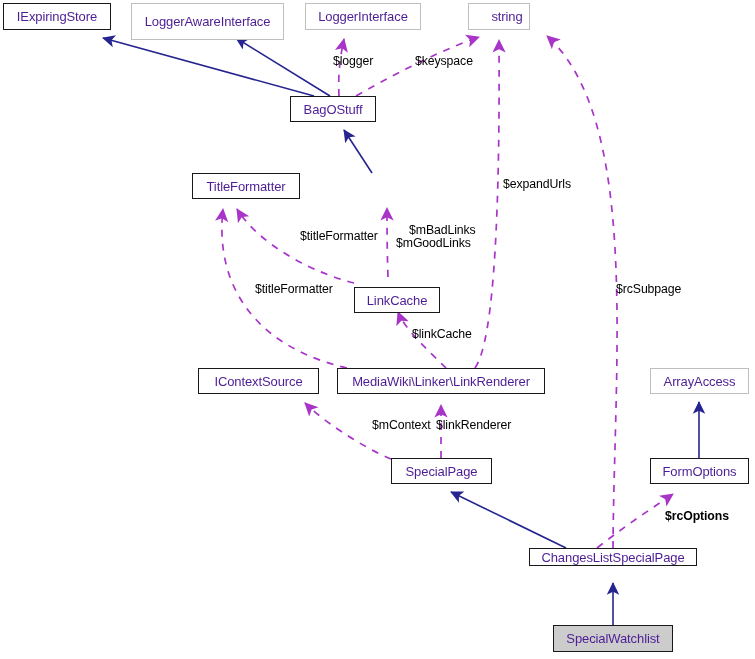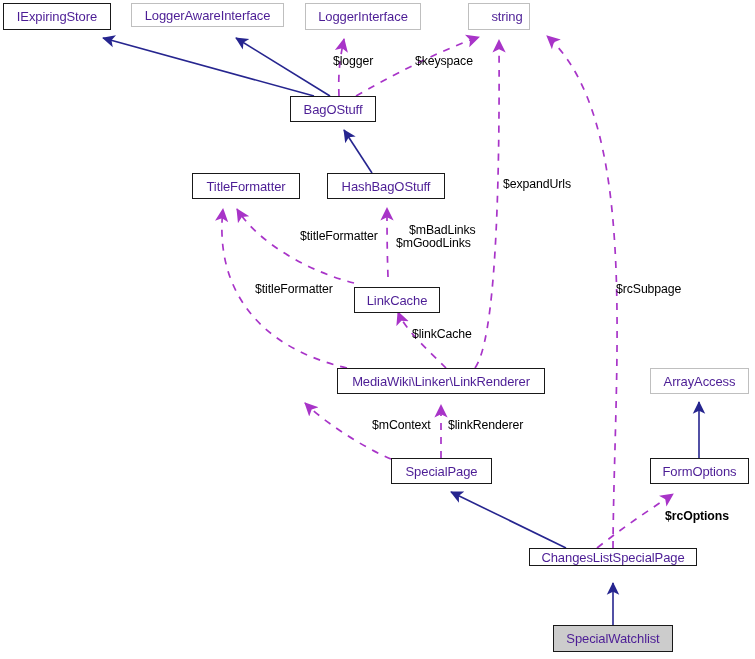--- a/index.html
+++ b/index.html
@@ -106,34 +106,34 @@
       <path d="M441,458 L441,405"></path>
 
       <path d="M597,548 C630,522 660,503 673,494"></path>
 
       <path d="M613,548 C614,360 640,120 547,36"></path>
     </g>
   </svg>
 
   <div class="uml-node border-dark" style="left:3px;top:3px;width:108px;height:27px;">IExpiringStore</div>
 
-  <div class="uml-node border-light" style="left:131px;top:3px;width:153px;height:24px;">LoggerAwareInterface</div>
+  <div class="uml-node border-light" style="left:131px;top:3px;width:153px;height:37px;">LoggerAwareInterface</div>
 
   <div class="uml-node border-light" style="left:305px;top:3px;width:116px;height:27px;">LoggerInterface</div>
 
   <div class="uml-node border-light" style="left:468px;top:3px;width:62px;height:27px;padding-left:16px;">string</div>
 
   <div class="uml-node border-dark" style="left:290px;top:96px;width:86px;height:26px;">BagOStuff</div>
 
   <div class="uml-node border-dark" style="left:192px;top:173px;width:108px;height:26px;">TitleFormatter</div>
 
-  <div class="uml-node border-dark" style="left:327px;top:173px;width:118px;height:26px;">HashBagOStuff</div>
 
   <div class="uml-node border-dark" style="left:354px;top:287px;width:86px;height:26px;">LinkCache</div>
 
+  <div class="uml-node border-dark" style="left:198px;top:368px;width:121px;height:26px;">IContextSource</div>
 
   <div class="uml-node border-dark" style="left:337px;top:368px;width:208px;height:26px;">MediaWiki\Linker\LinkRenderer</div>
 
   <div class="uml-node border-light" style="left:650px;top:368px;width:99px;height:26px;">ArrayAccess</div>
 
   <div class="uml-node border-dark" style="left:391px;top:458px;width:101px;height:26px;">SpecialPage</div>
 
   <div class="uml-node border-dark" style="left:650px;top:458px;width:99px;height:26px;">FormOptions</div>
 
   <div class="uml-node border-dark" style="left:529px;top:548px;width:168px;height:18px;">ChangesListSpecialPage</div>
@@ -153,17 +153,17 @@
   <div class="edge-label" style="left:396px;top:237px;">$mGoodLinks</div>
 
   <div class="edge-label" style="left:255px;top:283px;">$titleFormatter</div>
 
   <div class="edge-label" style="left:616px;top:283px;">$rcSubpage</div>
 
   <div class="edge-label" style="left:412px;top:328px;">$linkCache</div>
 
   <div class="edge-label" style="left:372px;top:419px;">$mContext</div>
 
-  <div class="edge-label" style="left:448px;top:419px;">$linkRenderer</div>
+  <div class="edge-label" style="left:436px;top:419px;">$linkRenderer</div>
 
   <div class="edge-label" style="left:665px;top:510px;font-weight:bold;">$rcOptions</div>
 
 </div>
 
 </body></html>

